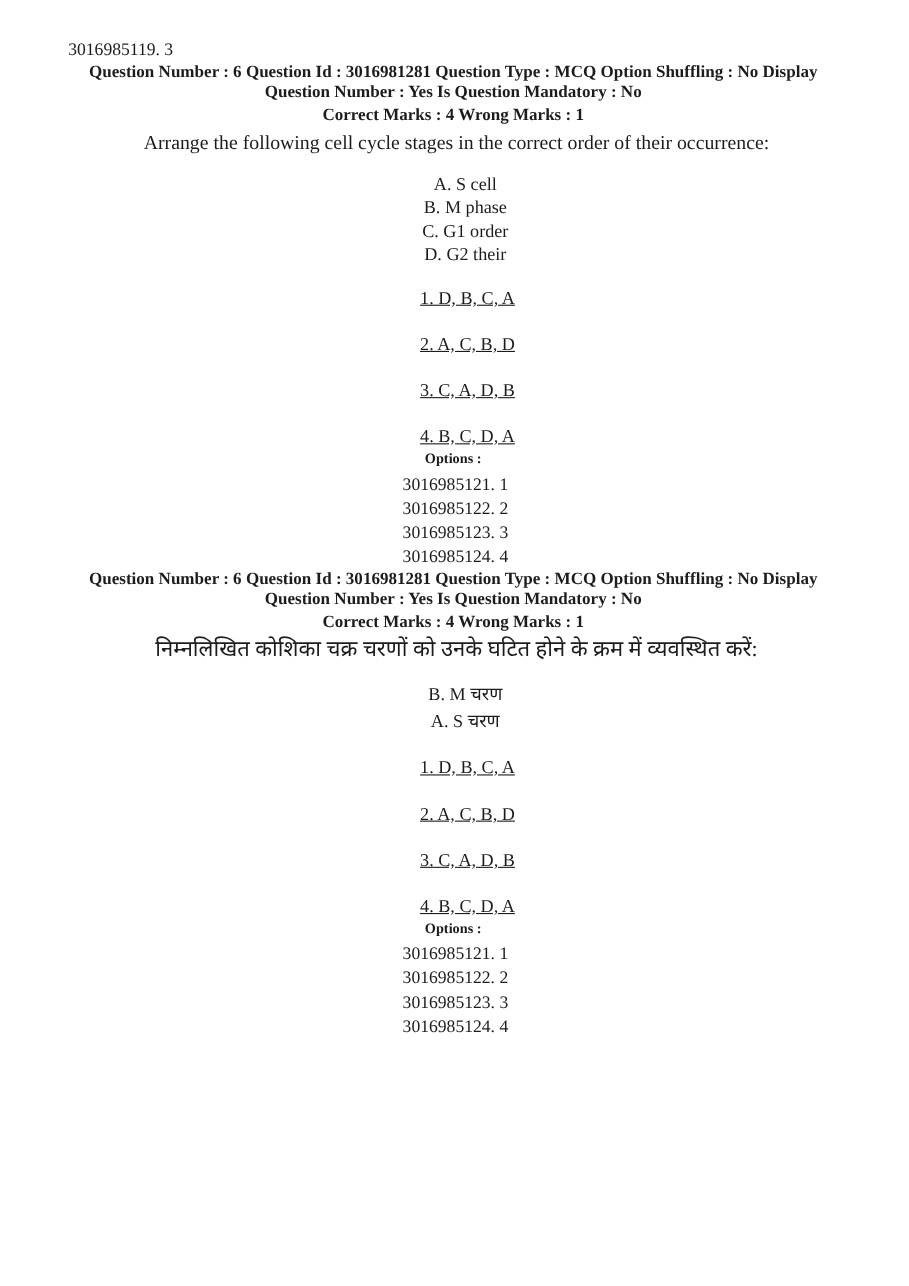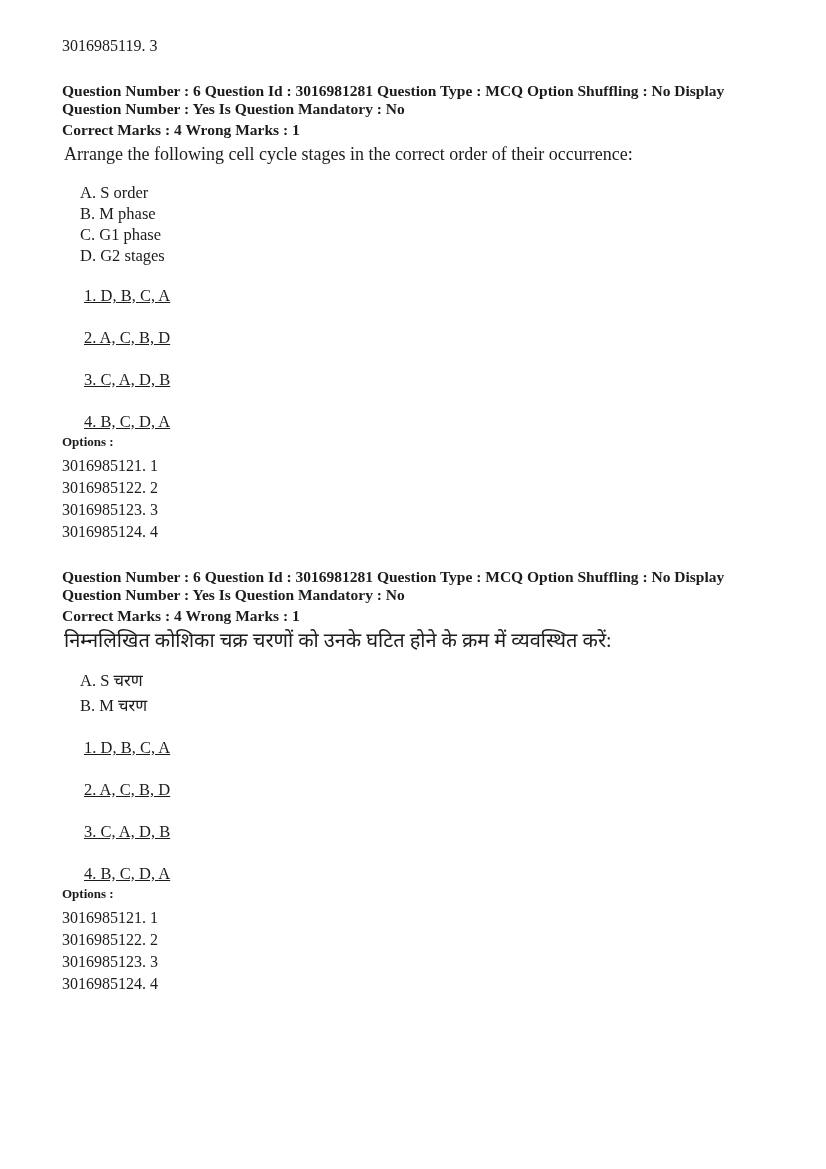--- a/index.html
+++ b/index.html
@@ -19,21 +19,21 @@
     width: 826px;
     height: 1048px;
     padding: 35px 60px 0 62px;
   }
   .optid-row {
     font-size: 16px;
     line-height: 22px;
     white-space: pre;
   }
   .question-block {
-    margin-top: 25px;
+    text-align: center;
   }
   .meta {
     margin: 0;
     max-width: 700px;
     font-weight: bold;
     font-size: 15.5px;
     line-height: 18px;
   }
   .marks {
     margin-top: 3px;
@@ -82,24 +82,24 @@
   <div>
     <div class="optid-row">3016985119. 3</div>
   </div>
 
   <section class="question-block">
     <p class="meta">Question Number : 6 Question Id : 3016981281 Question Type : MCQ Option Shuffling : No Display Question Number : Yes Is Question Mandatory : No</p>
     <p class="meta marks">Correct Marks : 4 Wrong Marks : 1</p>
     <p class="qtext">Arrange the following cell cycle stages in the correct order of their occurrence:</p>
 
     <div class="stages">
-      <div class="stage-line">A. S order</div>
+      <div class="stage-line">A. S cell</div>
       <div class="stage-line">B. M phase</div>
-      <div class="stage-line">C. G1 phase</div>
-      <div class="stage-line">D. G2 stages</div>
+      <div class="stage-line">C. G1 order</div>
+      <div class="stage-line">D. G2 their</div>
     </div>
 
     <div class="choices">
       <div class="choice-line">1. D, B, C, A</div>
       <div class="choice-line">2. A, C, B, D</div>
       <div class="choice-line">3. C, A, D, B</div>
       <div class="choice-line">4. B, C, D, A</div>
     </div>
 
     <p class="meta options-label">Options :</p>
@@ -110,22 +110,22 @@
       <div class="optid-row">3016985124. 4</div>
     </div>
   </section>
 
   <section class="question-block">
     <p class="meta">Question Number : 6 Question Id : 3016981281 Question Type : MCQ Option Shuffling : No Display Question Number : Yes Is Question Mandatory : No</p>
     <p class="meta marks">Correct Marks : 4 Wrong Marks : 1</p>
     <p class="qtext qtext-hi">निम्नलिखित कोशिका चक्र चरणों को उनके घटित होने के क्रम में व्यवस्थित करें:</p>
 
     <div class="stages stages-hi">
+      <div class="stage-line">B. M चरण</div>
       <div class="stage-line">A. S चरण</div>
-      <div class="stage-line">B. M चरण</div>
     </div>
 
     <div class="choices">
       <div class="choice-line">1. D, B, C, A</div>
       <div class="choice-line">2. A, C, B, D</div>
       <div class="choice-line">3. C, A, D, B</div>
       <div class="choice-line">4. B, C, D, A</div>
     </div>
 
     <p class="meta options-label">Options :</p>

